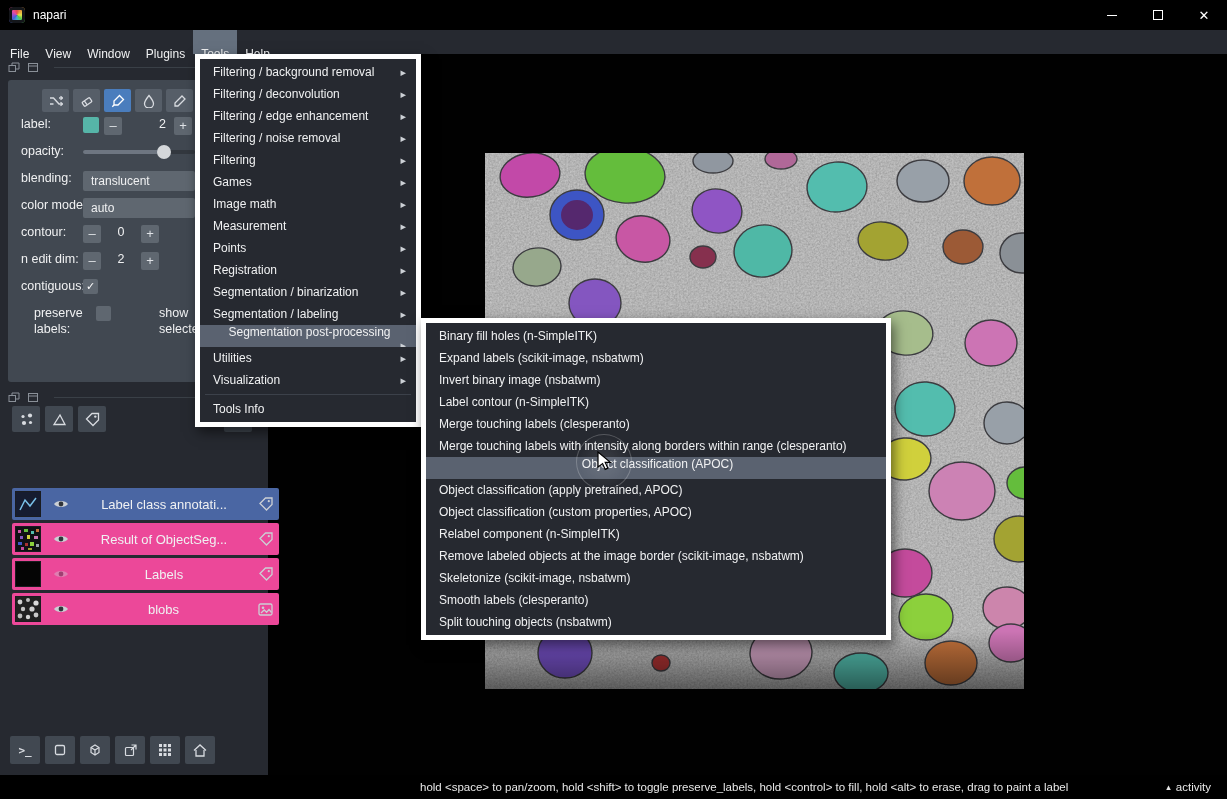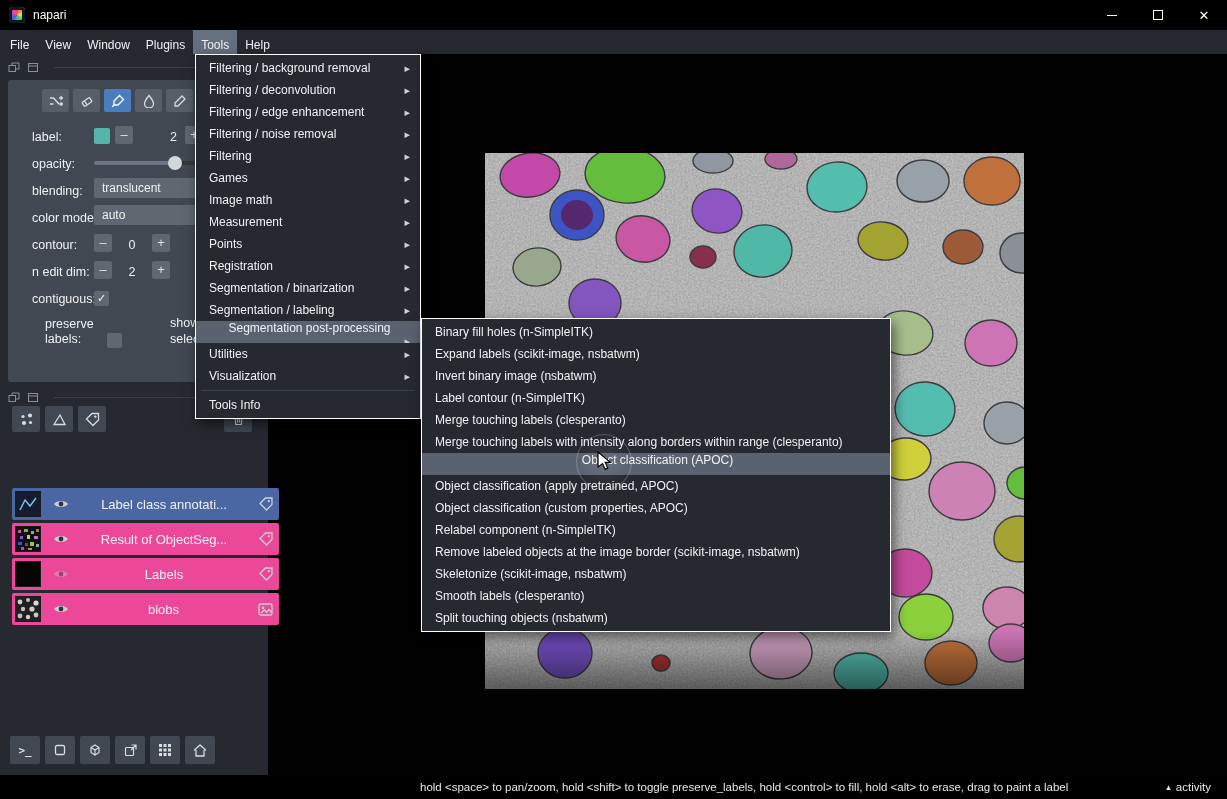--- a/index.html
+++ b/index.html
@@ -12,41 +12,41 @@
  background:conic-gradient(#e84c4c,#e8a23c,#e8e44c,#57c94f,#3fb5c9,#4762d8,#9a4fd0,#e84c9a,#e84c4c);
  box-shadow:inset 0 0 0 3px #14161a;}
 .app-title{margin-left:8px;font-size:12px;color:#ffffff;}
 .win-btns{margin-left:auto;display:flex;height:100%;}
 .wbtn{width:46px;height:100%;display:flex;align-items:center;justify-content:center;color:#fff;font-size:13px;}
 .min-glyph{display:block;width:10px;height:1px;background:#fff;}
 .max-glyph{display:block;width:10px;height:10px;border:1px solid #fff;}
 
 
 .menubar{position:absolute;top:30px;left:0;right:0;height:24px;background:#262930;display:flex;align-items:stretch;padding-left:2px;z-index:5;}
-.mb-item{padding:3px 8px;line-height:24px;font-size:12px;color:#f0f1f2;}
+.mb-item{padding:12px 8px;line-height:24px;font-size:12px;color:#f0f1f2;}
 .mb-item.active{background:#65707e;}
 
 
 .main{position:absolute;top:54px;left:0;right:0;bottom:24px;background:#262930;}
 .canvas{position:absolute;left:268px;top:0;right:0;bottom:0;background:#010101;}
 .viewer-image{position:absolute;left:485px;top:99px;width:539px;height:536px;z-index:1;}
 
 
 .sidebar{position:absolute;left:0;top:0;width:268px;bottom:0;background:#262930;}
 .dock-head{position:absolute;left:8px;width:252px;height:14px;display:flex;align-items:center;}
 .dock-ic{width:12px;height:11px;margin-right:7px;}
 .dock-ic svg{display:block;}
 .dock-line{flex:1;height:1px;background:#3a4047;margin:0 8px;}
 .dock-title{font-size:12px;color:#858b93;margin-right:4px;}
 
 .panel{position:absolute;left:8px;top:26px;width:252px;height:302px;background:#414851;border-radius:3px;overflow:hidden;padding-top:6px;}
 .tool-row{margin:3px 0 5px 34px;display:flex;gap:4px;}
 .tbtn{width:27px;height:23px;background:#565e68;border-radius:2px;display:flex;align-items:center;justify-content:center;}
 .tbtn.active{background:#4a7dbd;}
-.ctl-row{height:27px;display:flex;align-items:flex-end;padding-left:24px;}
+.ctl-row{height:27px;display:flex;align-items:flex-start;padding-left:13px;}
 .ctl-row.tall{height:42px;}
 .lbl{width:62px;flex:none;font-size:12.5px;color:#f0f1f2;white-space:nowrap;overflow:hidden;}
 .lbl.wrap{white-space:normal;line-height:1.25;margin-left:13px;}
 .swatch{width:16px;height:16px;border-radius:2px;margin-right:5px;flex:none;}
 .spin-btn{width:18px;height:18px;background:#5f6770;border-radius:2px;color:#dfe2e6;font-size:13px;line-height:17px;text-align:center;flex:none;}
 .spin-val{font-size:12.5px;color:#f0f1f2;text-align:center;width:40px;flex:none;}
 .spin-val.wide{width:52px;text-align:right;padding-right:8px;}
 .slider{position:relative;width:112px;height:16px;flex:none;}
 .sl-groove{position:absolute;left:0;right:0;top:6px;height:4px;background:#33383f;border-radius:2px;}
 .sl-fill{position:absolute;left:0;top:6px;height:4px;background:#6e7681;border-radius:2px;}
@@ -73,21 +73,21 @@
 .vbtn{width:30px;height:28px;background:#414851;border-radius:2px;display:flex;align-items:center;justify-content:center;color:#d8dbe0;}
 .console-glyph{font-family:"DejaVu Sans Mono",monospace;font-size:11px;font-weight:bold;color:#d8dbe0;}
 
 
 .statusbar{position:absolute;left:0;right:0;bottom:0;height:24px;background:#000;display:flex;align-items:center;font-size:11.5px;color:#e8e8e8;z-index:6;}
 .hint{margin-left:420px;white-space:nowrap;}
 .activity{margin-left:auto;margin-right:16px;display:flex;align-items:center;gap:5px;}
 .caret{font-size:9px;}
 
 
-.menu{position:absolute;background:#262930;border:1px solid #ffffff;box-shadow:3px 5px 12px rgba(0,0,0,.55);padding:2px 0;}
+.menu{position:absolute;background:#262930;border:5px solid #ffffff;box-shadow:3px 5px 12px rgba(0,0,0,.55);padding:2px 0;}
 .tools-menu{left:195px;top:54px;width:226px;z-index:30;}
 .submenu{left:421px;top:318px;width:470px;z-index:31;}
 .menu-row{height:22px;display:flex;align-items:center;padding:0 10px 0 13px;font-size:12px;color:#f0f1f2;white-space:nowrap;overflow:hidden;}
 .menu-row.hl{background:#5a6270;flex-direction:column;}
 .menu-row .arrow{margin-left:auto;font-size:11px;color:#cdd1d6;}
 .menu-sep{height:1px;background:#3c414a;margin:3px 5px;}
 
 
 .halo{position:absolute;left:576px;top:434px;width:56px;height:56px;border-radius:50%;z-index:32;
  border:1px solid rgba(255,255,255,.22);background:radial-gradient(rgba(255,255,255,.10),rgba(255,255,255,0) 72%);}

